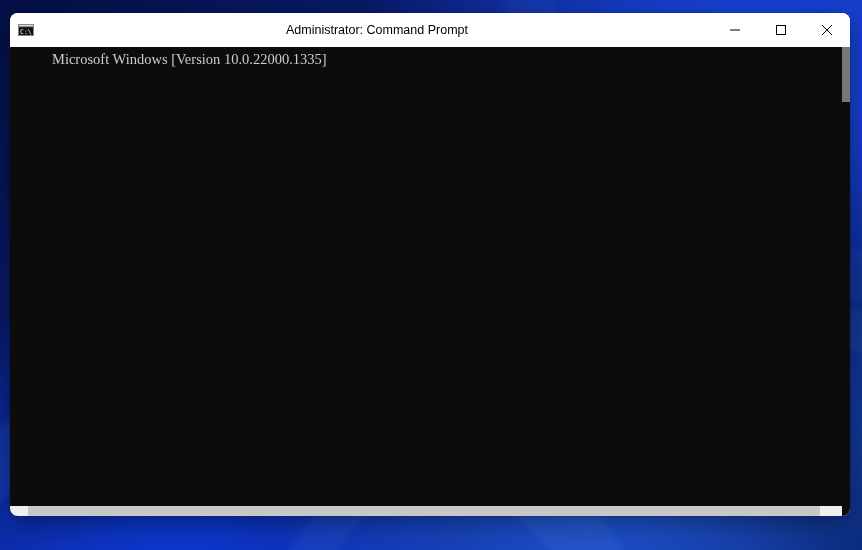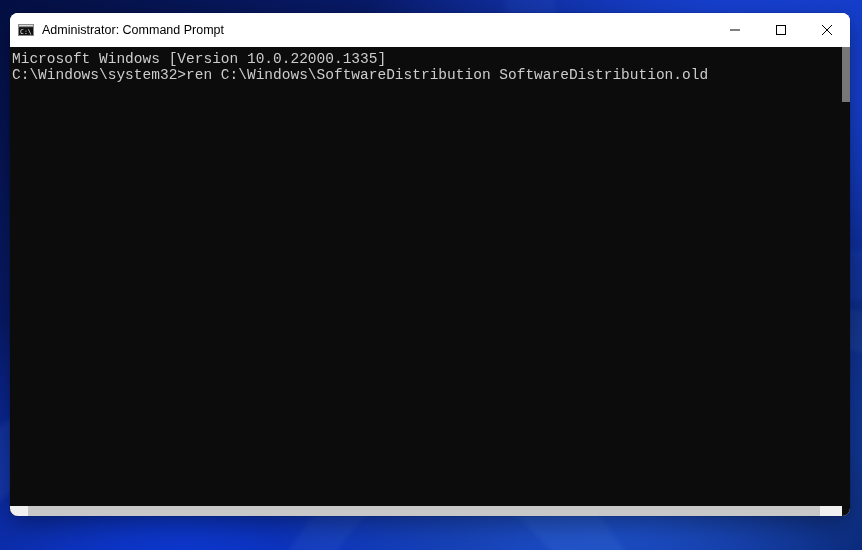--- a/index.html
+++ b/index.html
@@ -58,45 +58,47 @@
     .titlebar .app-icon {
       width: 16px; height: 16px;
       margin-right: 8px;
       display: flex; align-items: center; justify-content: center;
     }
     .titlebar .title {
       font-size: 12.5px;
       color: #000;
       flex: 1;
       white-space: nowrap;
+      text-align: center;
     }
     .win-controls { display: flex; height: 100%; }
     .win-btn {
       width: 46px; height: 100%;
       display: flex; align-items: center; justify-content: center;
       color: #000;
     }
 
     
     .terminal-wrap {
       flex: 1;
       background: #0c0c0c;
       position: relative;
       overflow: hidden;
     }
     .terminal {
       position: absolute;
       inset: 0 8px 10px 0;
       padding: 4px 0 0 2px;
-      font-family: Liberation Mono, monospace;
+      font-family: Liberation Serif, serif;
       font-size: 14.5px;
       line-height: 16px;
       color: #ccc;
       white-space: pre;
       overflow: hidden;
+      margin-left: 40px;
     }
     .terminal .line { display: block; }
 
     
     .vscroll {
       position: absolute;
       right: 0; top: 0; bottom: 10px;
       width: 8px;
     }
     .vscroll .thumb {
@@ -154,21 +156,21 @@
       </div>
       <div class="win-btn close">
         <svg width="10" height="10" viewBox="0 0 10 10">
             <path d="M0 0 L10 10 M10 0 L0 10" stroke="currentColor" stroke-width="1"></path>
           </svg>
       </div>
     </div>
   </div>
 
   <div class="terminal-wrap">
-    <div class="terminal"><span class="line">Microsoft Windows [Version 10.0.22000.1335]</span><span class="line"></span><span class="line"><span>C:\Windows\system32&gt;</span><span>ren C:\Windows\SoftwareDistribution SoftwareDistribution.old</span></span></div>
+    <div class="terminal"><span class="line">Microsoft Windows [Version 10.0.22000.1335]</span><span class="line"></span></div>
 
     <div class="vscroll">
       <div class="thumb"></div>
     </div>
     <div class="hscroll">
       <div class="thumb"></div>
     </div>
   </div>
 
 </div>

